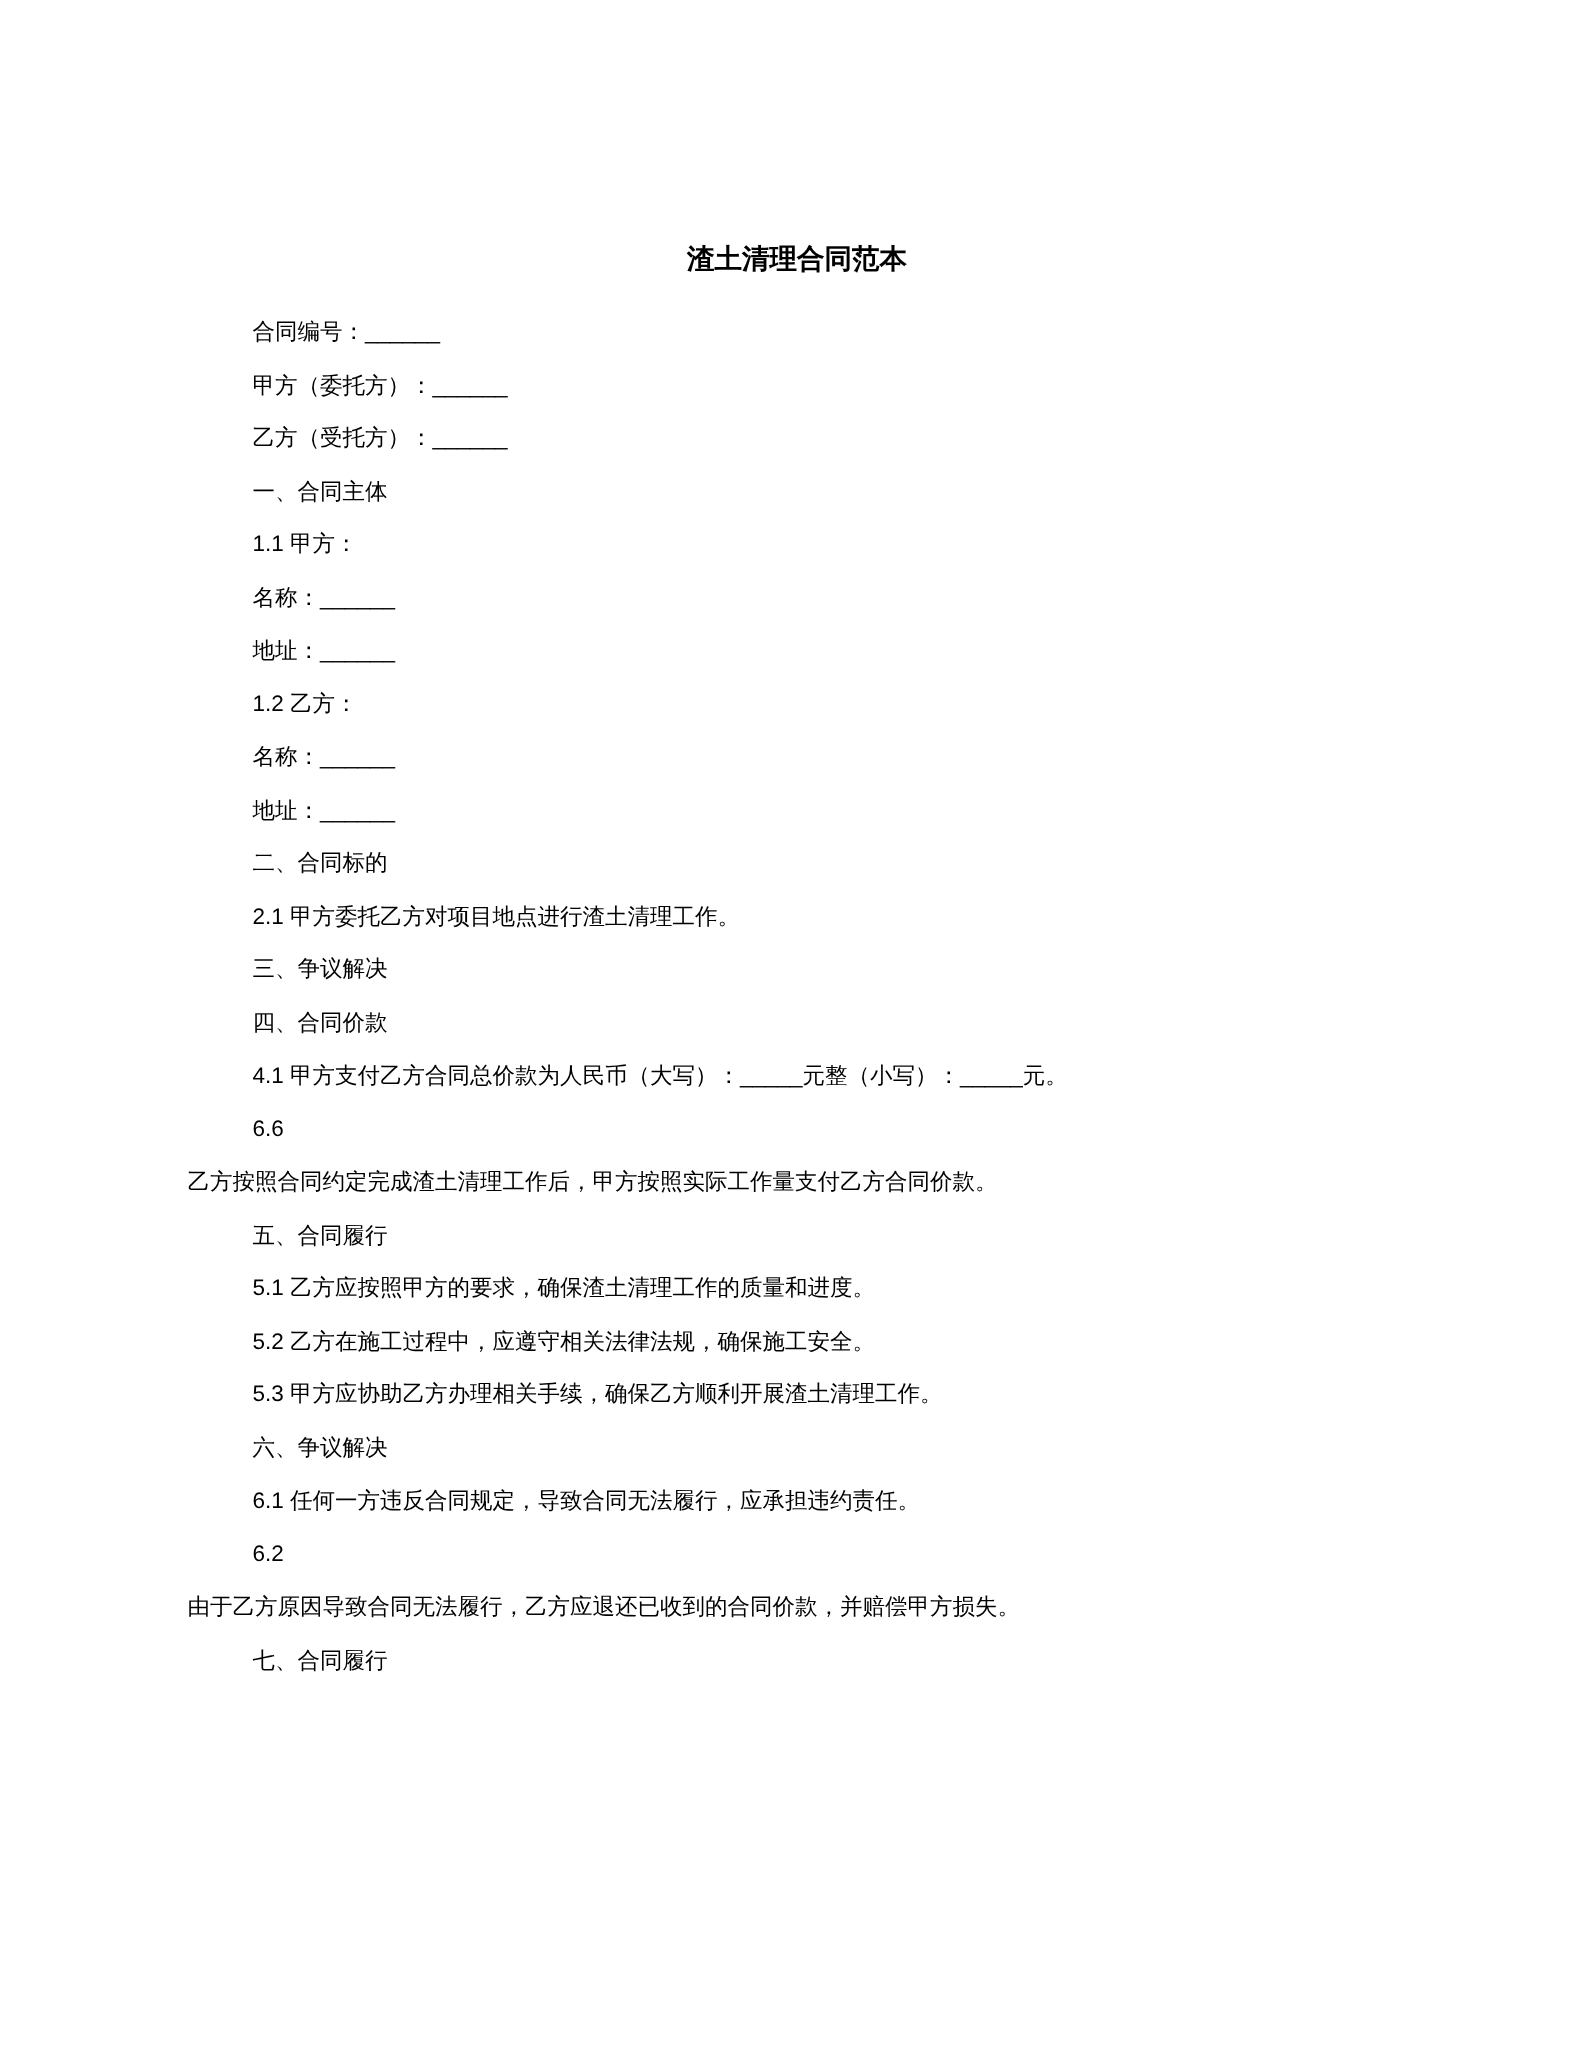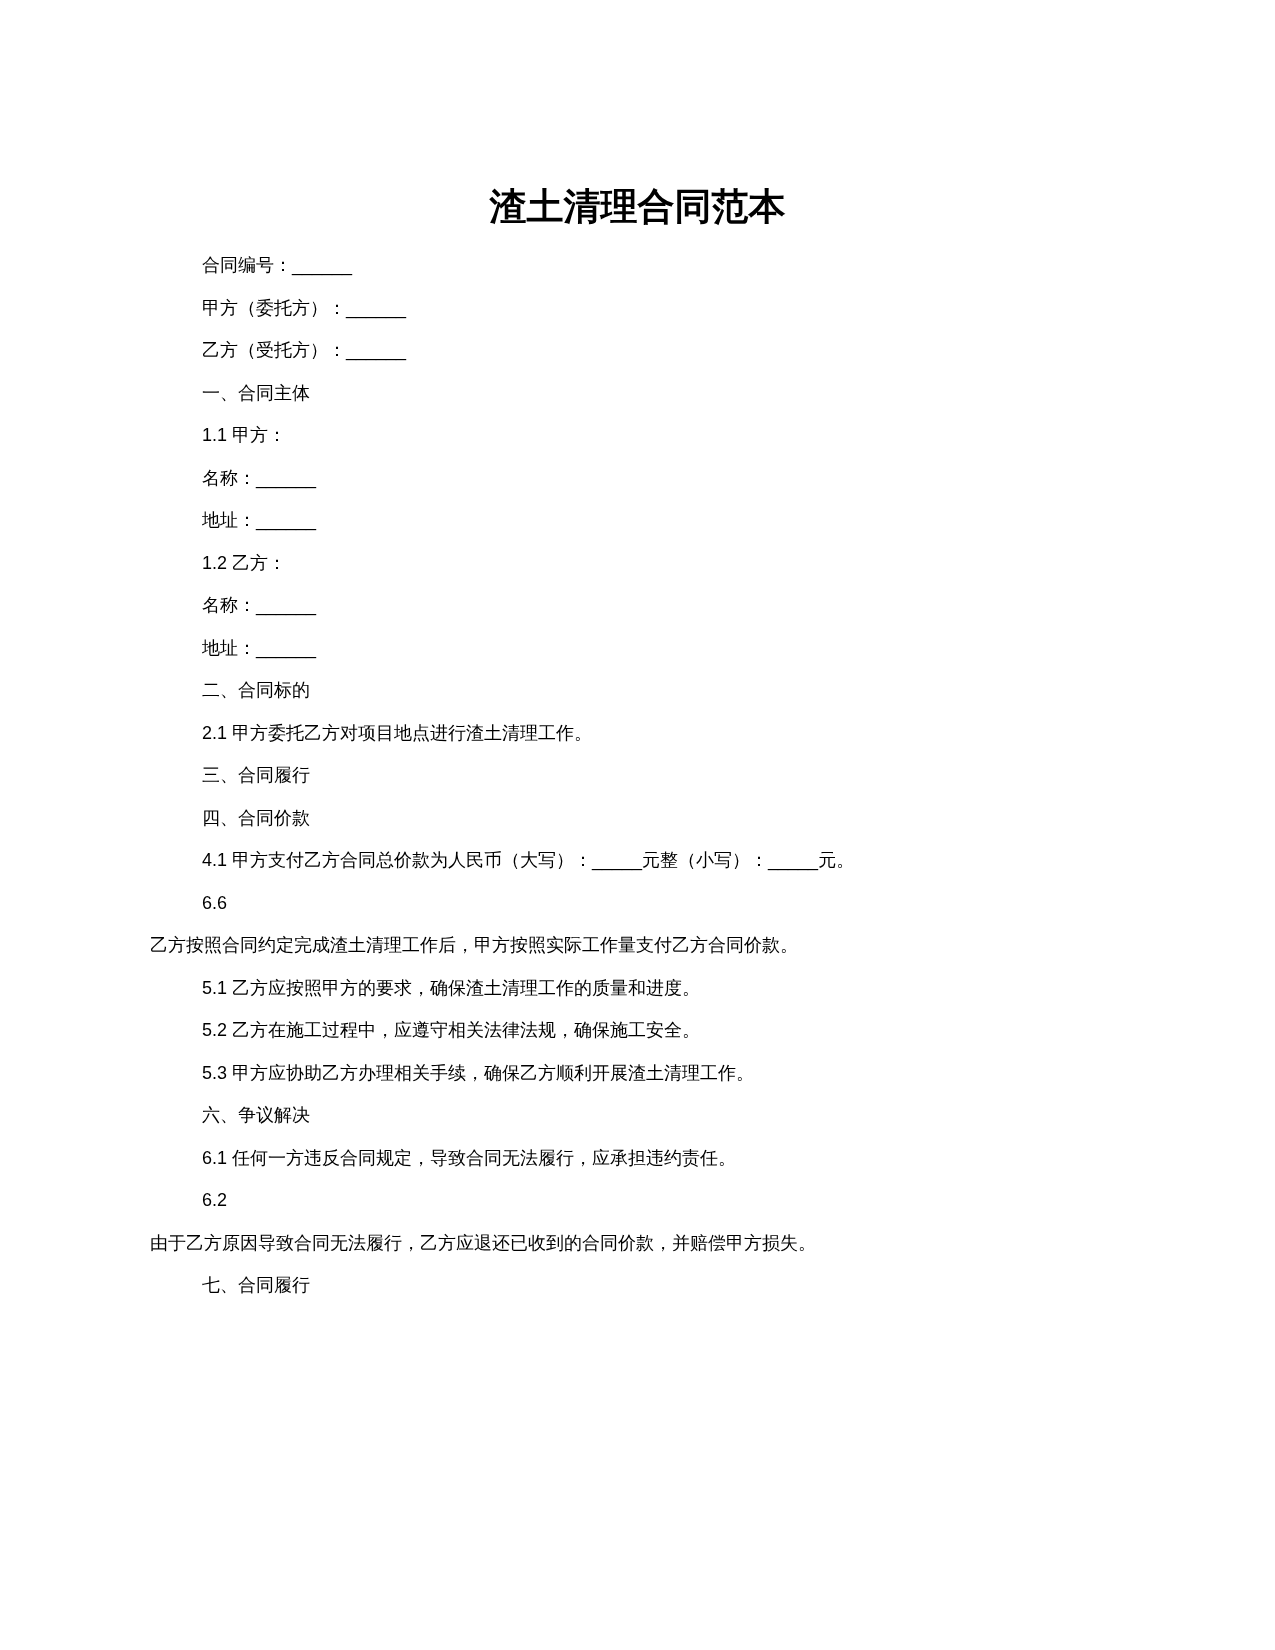--- a/index.html
+++ b/index.html
@@ -13,21 +13,21 @@
     height: 1650px;
     background: #ffffff;
     color: #000000;
     font-family: "Liberation Sans", sans-serif;
     box-sizing: border-box;
     padding: 185px 150px 0 150px;
     overflow: hidden;
   }
   .doc-title {
     margin: 0 0 15px 0;
-    font-size: 37px;
+    font-size: 22px;
     line-height: 44px;
     font-weight: 700;
     text-align: center;
     white-space: nowrap;
   }
   .doc-body {
     width: 975px;
   }
   .para {
     font-size: 18px;
@@ -50,25 +50,26 @@
       <div class="para indent">乙方（受托方）：______</div>
       <div class="para indent">一、合同主体</div>
       <div class="para indent">1.1 甲方：</div>
       <div class="para indent">名称：______</div>
       <div class="para indent">地址：______</div>
       <div class="para indent">1.2 乙方：</div>
       <div class="para indent">名称：______</div>
       <div class="para indent">地址：______</div>
       <div class="para indent">二、合同标的</div>
       <div class="para indent">2.1 甲方委托乙方对项目地点进行渣土清理工作。</div>
-      <div class="para indent">三、合同履行</div>
+      <div class="para indent">三、争议解决</div>
       <div class="para indent">四、合同价款</div>
       <div class="para indent">4.1 甲方支付乙方合同总价款为人民币（大写）：_____元整（小写）：_____元。</div>
       <div class="para indent">6.6</div>
       <div class="para">乙方按照合同约定完成渣土清理工作后，甲方按照实际工作量支付乙方合同价款。</div>
+      <div class="para indent">五、合同履行</div>
       <div class="para indent">5.1 乙方应按照甲方的要求，确保渣土清理工作的质量和进度。</div>
       <div class="para indent">5.2 乙方在施工过程中，应遵守相关法律法规，确保施工安全。</div>
       <div class="para indent">5.3 甲方应协助乙方办理相关手续，确保乙方顺利开展渣土清理工作。</div>
       <div class="para indent">六、争议解决</div>
       <div class="para indent">6.1 任何一方违反合同规定，导致合同无法履行，应承担违约责任。</div>
       <div class="para indent">6.2</div>
       <div class="para">由于乙方原因导致合同无法履行，乙方应退还已收到的合同价款，并赔偿甲方损失。</div>
       <div class="para indent">七、合同履行</div>
     </div>
 </div>

